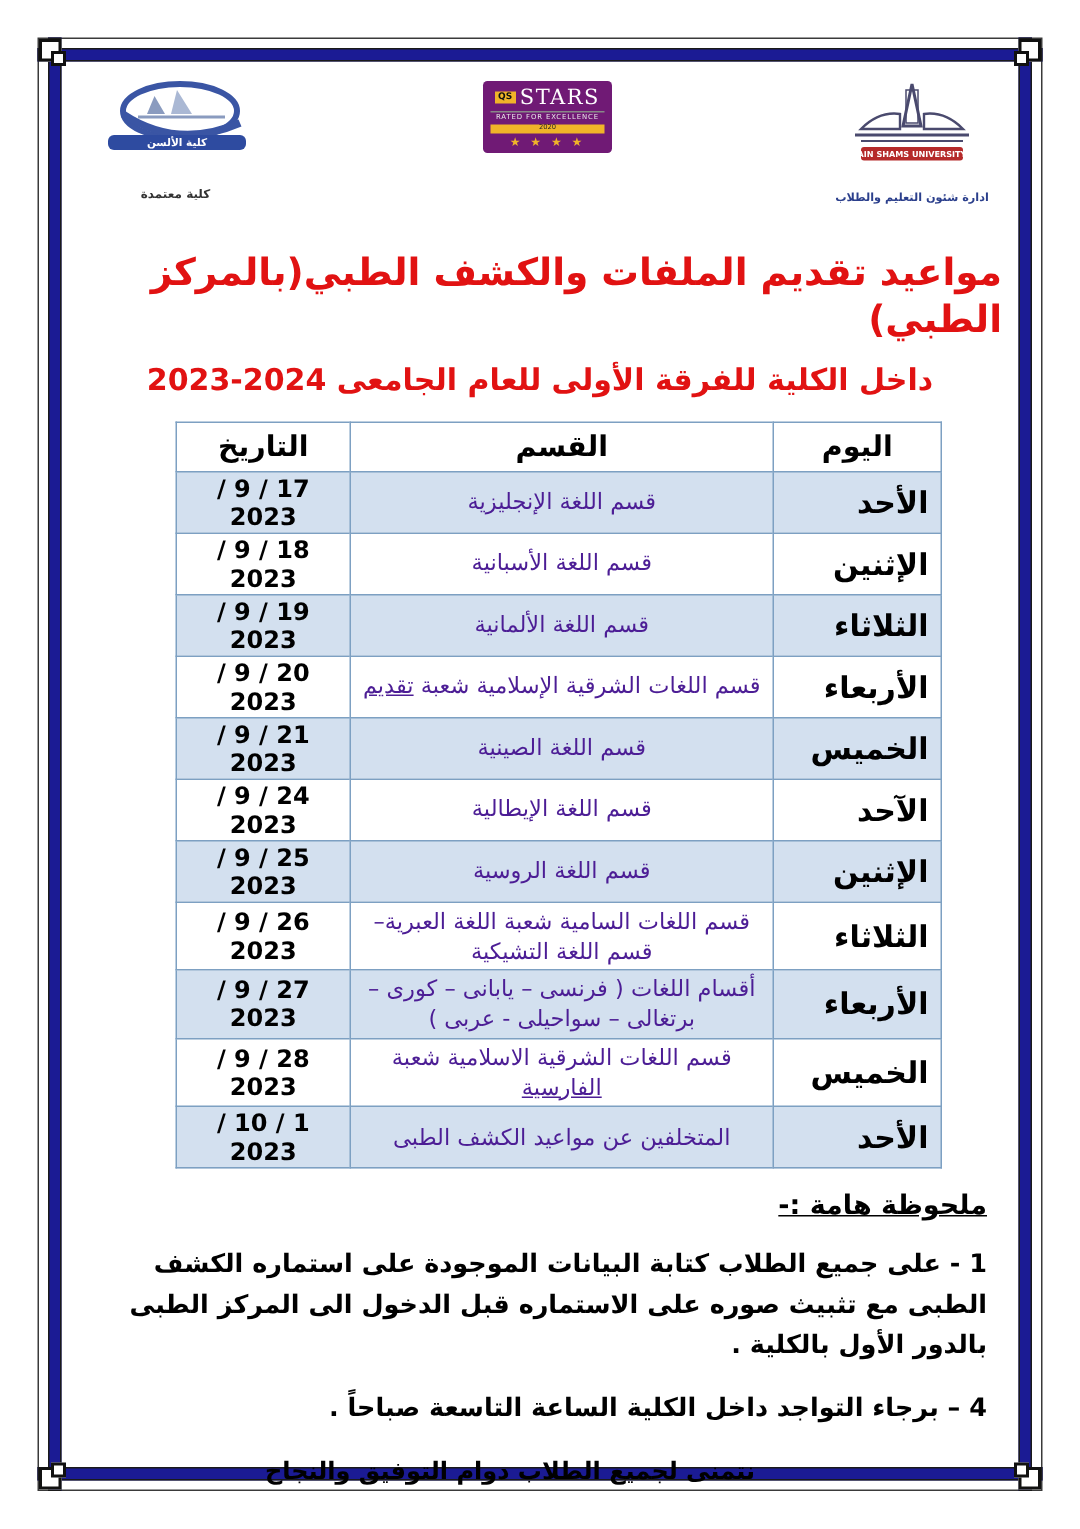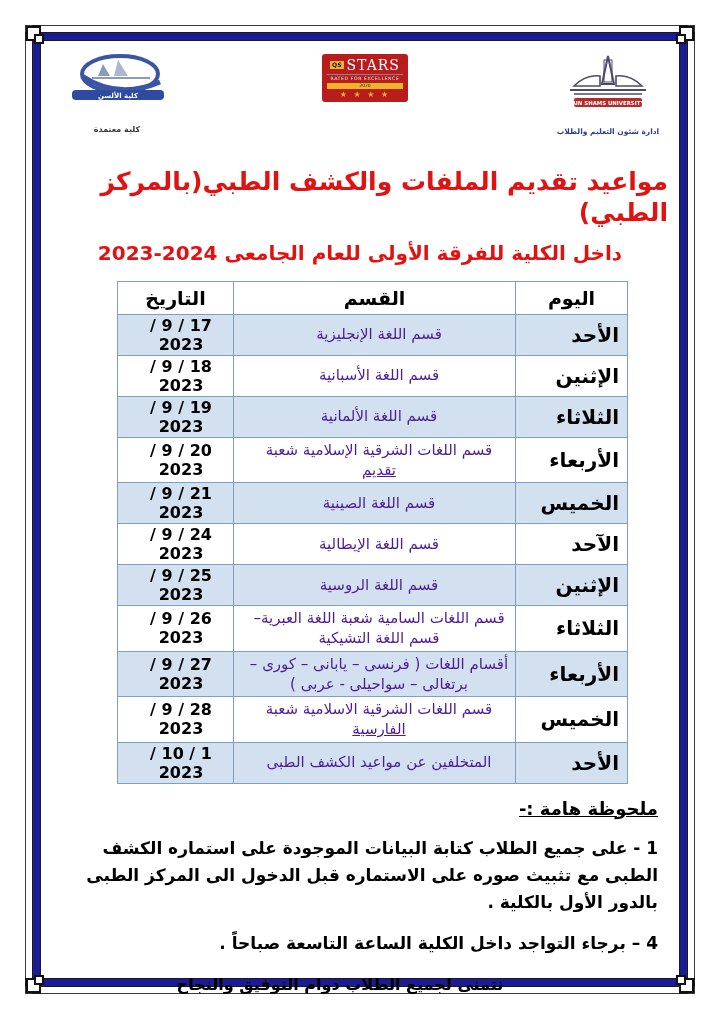--- a/index.html
+++ b/index.html
@@ -20,37 +20,37 @@
   .corner.bl{left:26px;bottom:26px;} .corner.bl .sqa{left:0;bottom:0;} .corner.bl .sqb{left:8px;bottom:8px;}
   .corner.br{right:26px;bottom:26px;} .corner.br .sqa{right:0;bottom:0;} .corner.br .sqb{right:8px;bottom:8px;}
 
   .content{position:absolute;top:44px;left:46px;right:46px;z-index:4;}
 
   
   .logos{direction:ltr;display:flex;justify-content:space-between;align-items:flex-start;padding:6px 10px 0 10px;height:96px;}
   .logo-left{width:122px;text-align:center;margin-top:2px;}
   .logo-left .caption{font-size:8px;font-weight:bold;color:#333;margin-top:13px;}
   .logo-center{margin-top:4px;}
-  .stars-box{width:76px;background:#b91c1c;border-radius:3px;padding:4px 5px 3px 5px;text-align:center;direction:ltr;}
+  .stars-box{width:76px;background:#701a75;border-radius:3px;padding:4px 5px 3px 5px;text-align:center;direction:ltr;}
   .stars-row1{display:flex;align-items:center;justify-content:center;gap:3px;}
   .qs-sq{background:#f0b429;color:#111;font-size:6px;font-weight:bold;padding:1px 2px;line-height:1;}
   .stars-name{color:#fff;font-family:"DejaVu Serif",serif;font-size:14px;letter-spacing:1px;line-height:1;}
   .stars-tag{color:#e8e8e8;font-size:4.6px;letter-spacing:.6px;margin-top:2px;border-top:1px solid #888;padding-top:1px;}
   .stars-band{background:#f0b429;color:#222;font-size:4.5px;line-height:1.4;margin-top:2px;}
   .stars-glyphs{color:#f0b429;font-size:8px;letter-spacing:2px;margin-top:2px;line-height:1;}
   .logo-right{width:112px;text-align:center;}
   .asu-caption{font-size:7.5px;font-weight:bold;color:#2b3f8c;margin-top:1px;}
 
   
   .title{margin:20px 6px 0 6px;text-align:right;color:#e11212;font-size:25px;font-weight:bold;line-height:1.25;}
   .subtitle{margin:12px 6px 0 6px;text-align:center;color:#e11212;font-size:20px;font-weight:bold;}
 
   
   table.schedule{border-collapse:collapse;width:510px;margin:16px 46px 0 auto;table-layout:fixed;}
-  table.schedule th,table.schedule td{border:1px solid #7da0c2;padding-left:15px;}
+  table.schedule th,table.schedule td{border:1px solid #7da0c2;}
   col.c-day{width:112px;} col.c-dept{width:282px;} col.c-date{width:116px;}
   table.schedule th{background:#fff;color:#000;font-size:19px;font-weight:bold;height:30px;padding:1px 6px;text-align:center;}
   tr.stripe td{background:#d3e0ef;}
   td.day{font-size:20px;font-weight:bold;color:#000;text-align:right;padding:1px 8px;height:29px;}
   td.dept{font-size:15px;font-weight:normal;color:#4c1d95;text-align:center;padding:2px 6px;line-height:1.35;}
   td.date{font-size:16px;font-weight:bold;color:#000;text-align:center;padding:1px 4px;}
 
   
   .notes{margin:14px 16px 0 16px;color:#000;}
   .note-heading{font-size:18px;font-weight:bold;text-decoration:underline;text-align:right;}

